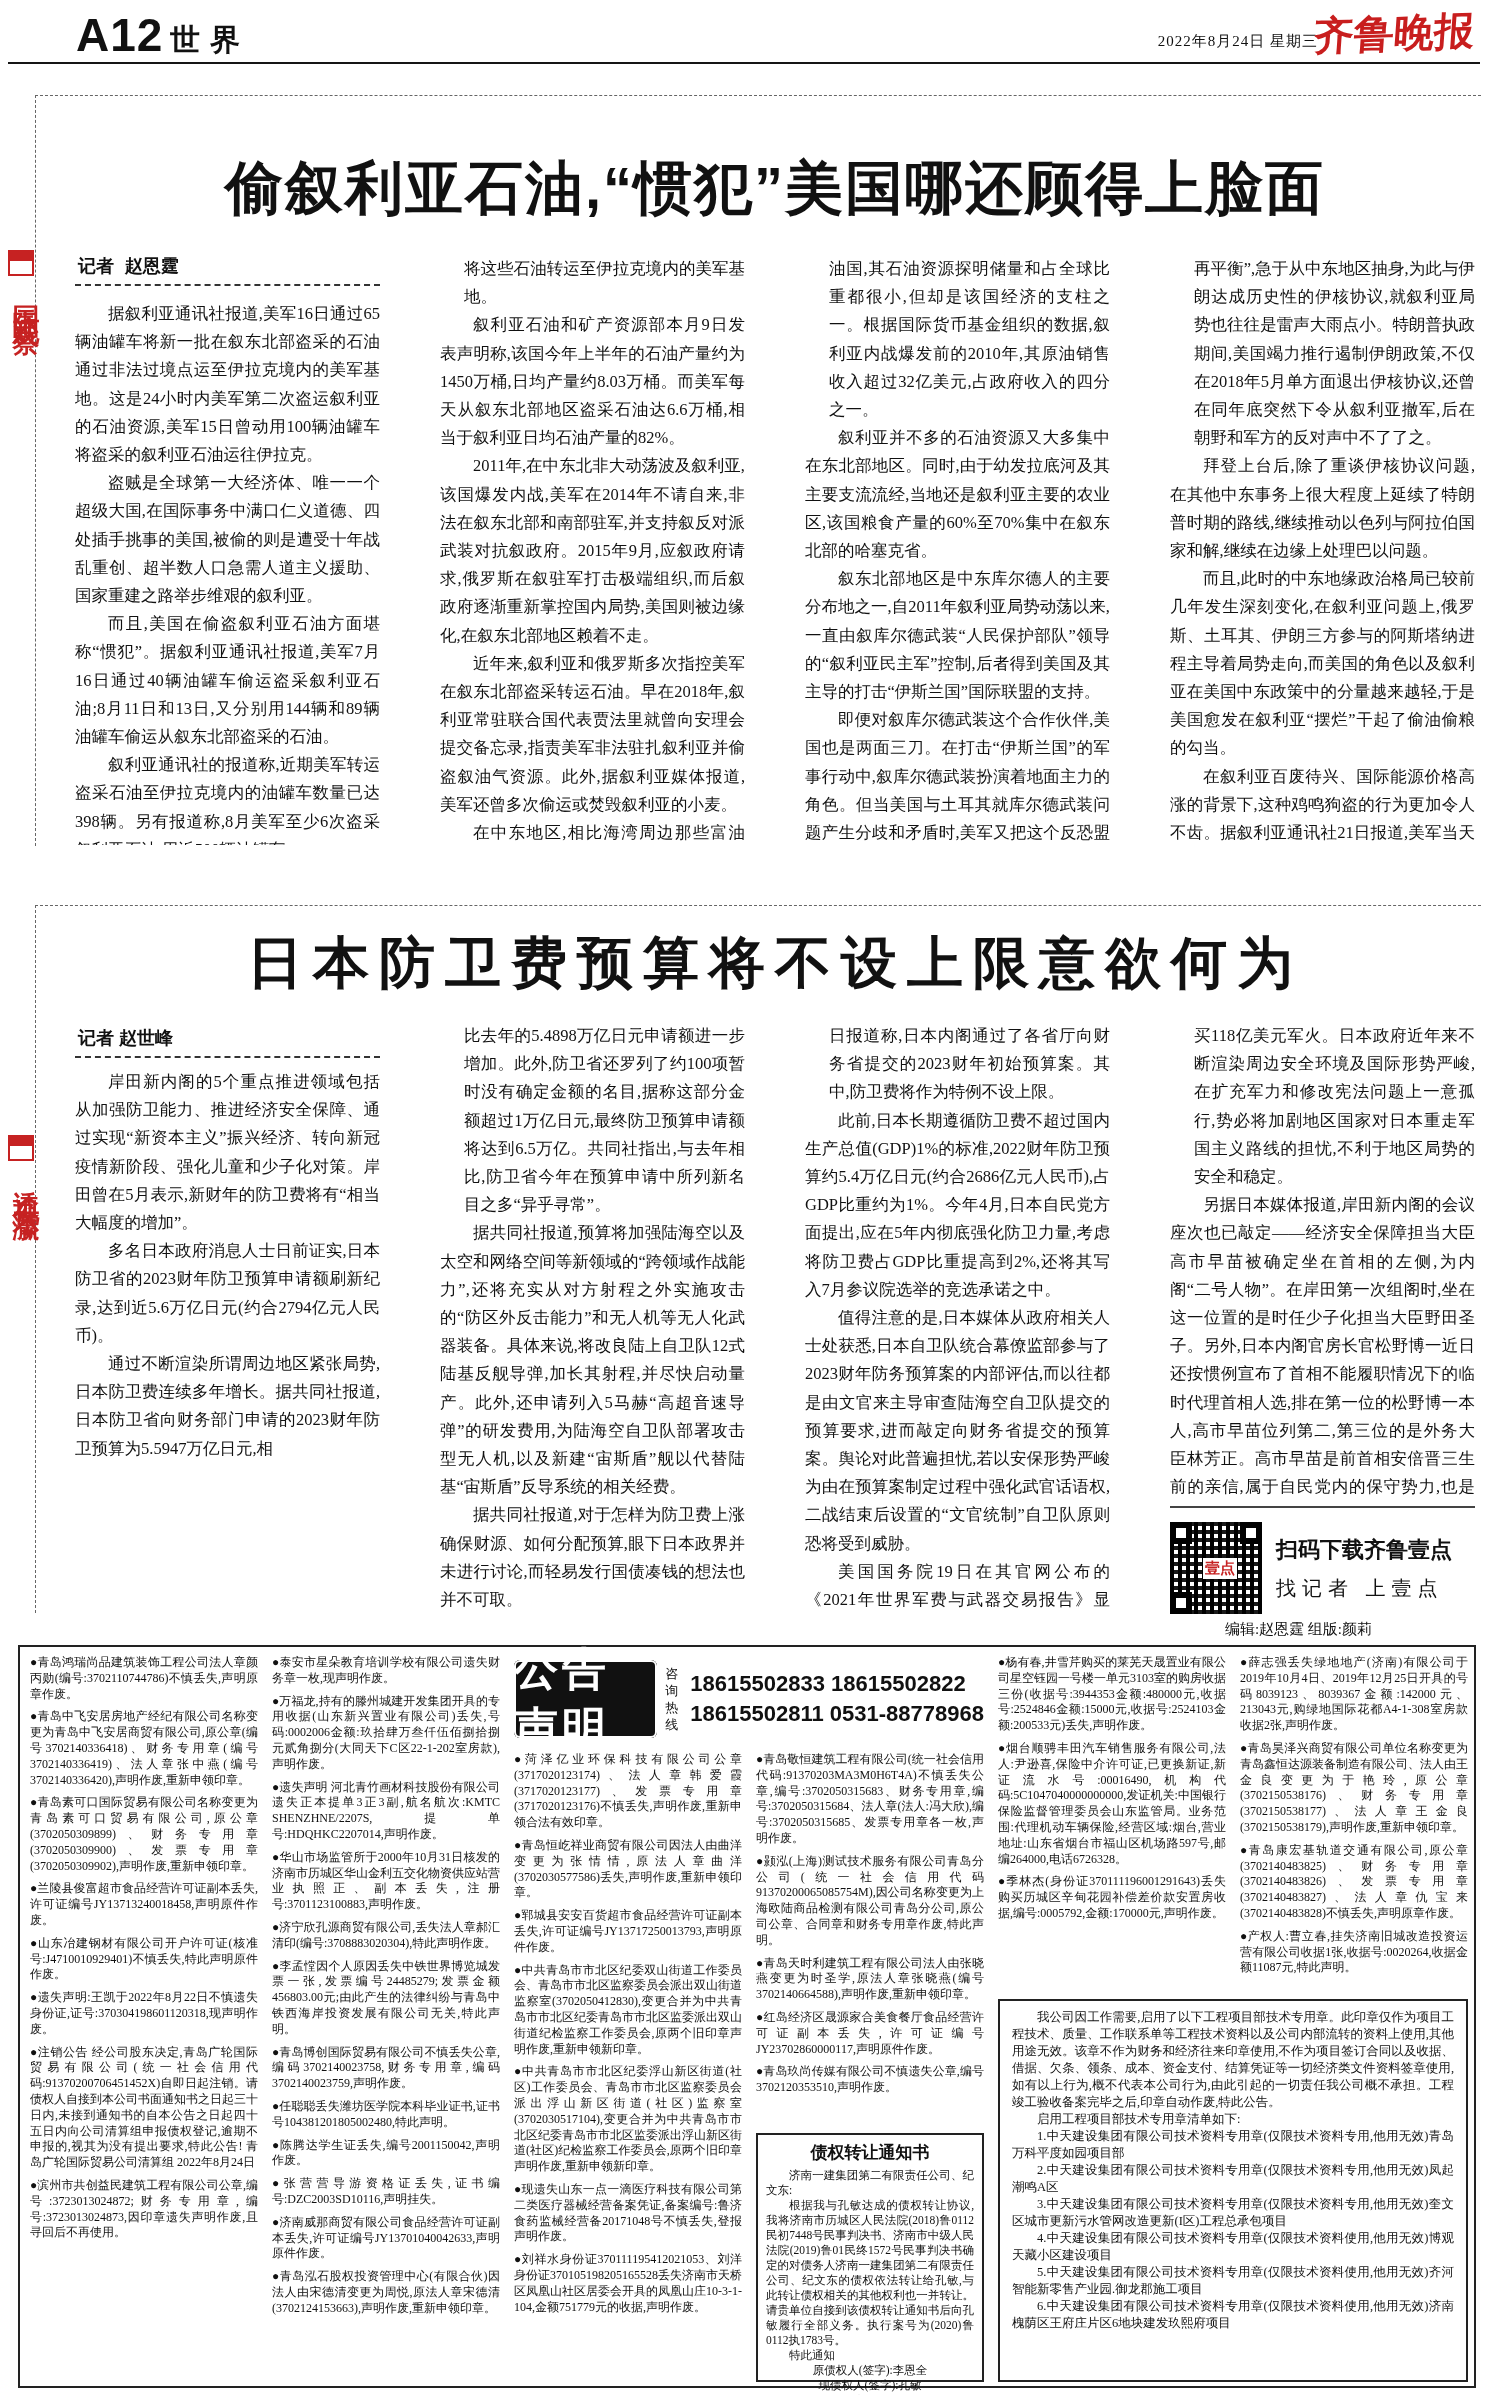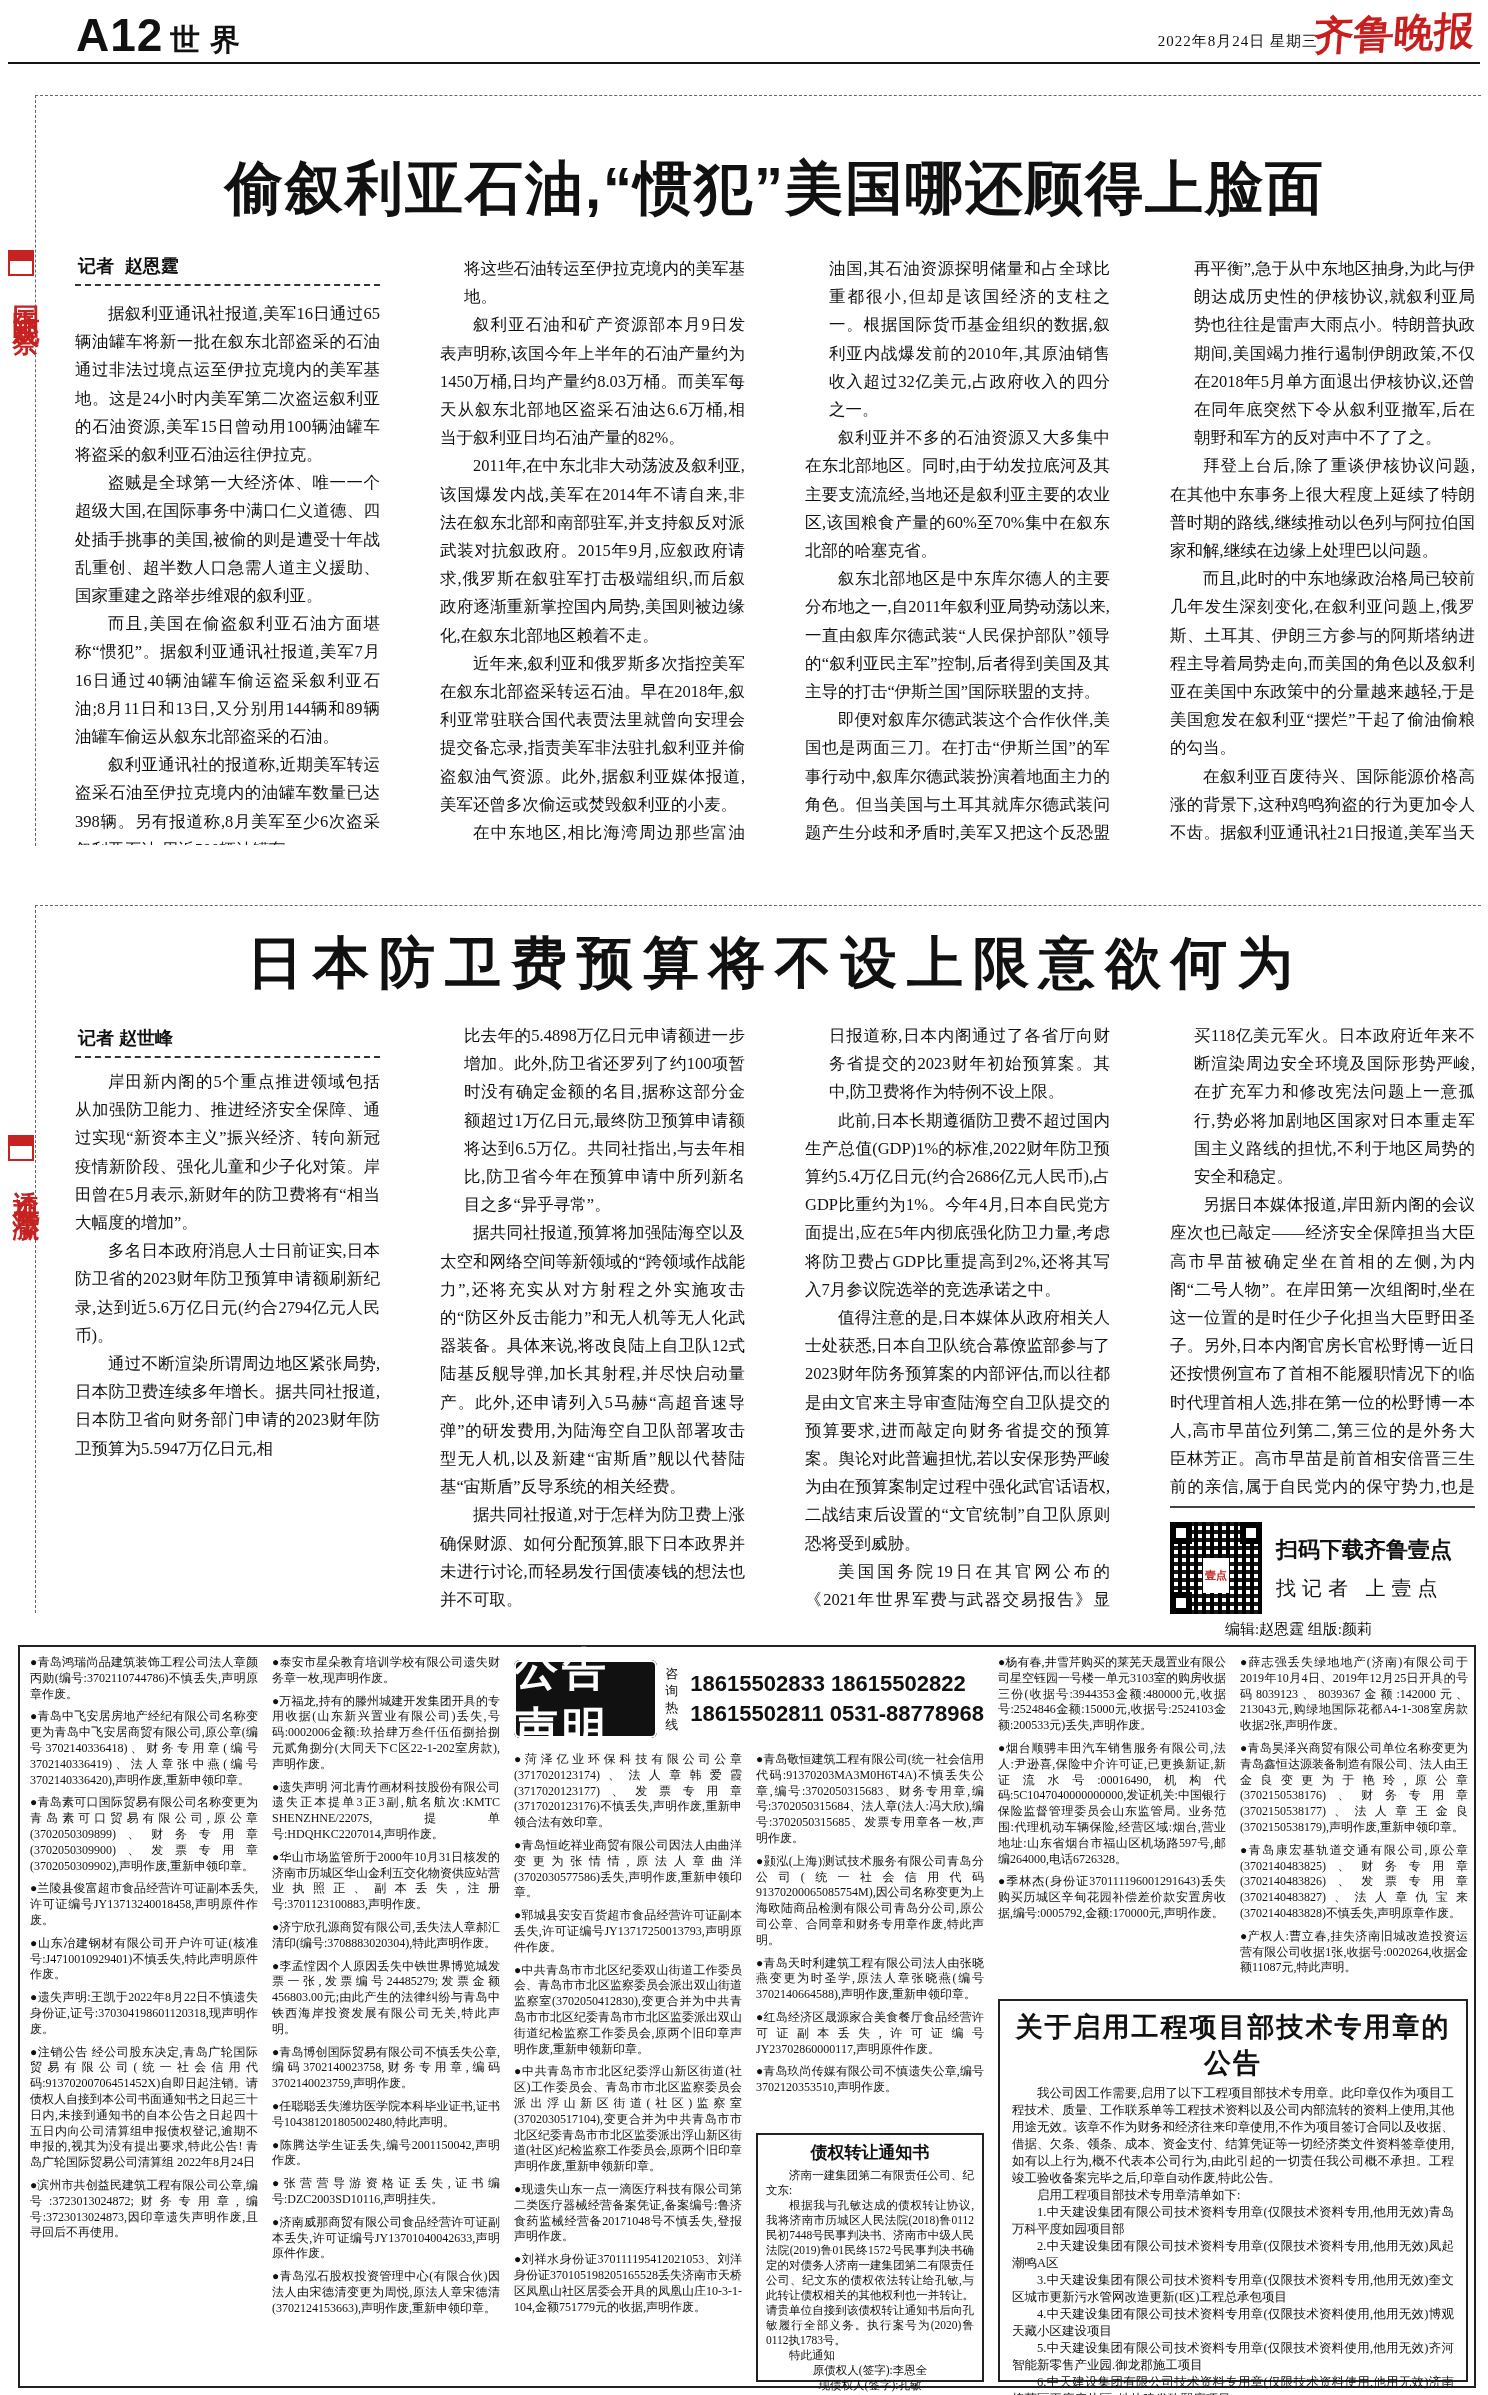--- a/index.html
+++ b/index.html
@@ -25,21 +25,21 @@
   .byrule{border-bottom:2px dashed #333;}
   
   .col{width:305px;overflow:hidden;font-size:16.5px;line-height:28.2px;}
   .para{margin:0;text-indent:2em;text-align:justify;}
   .para.ni{text-indent:0;margin-left:24px;}
   
   #qrblock{left:1170px;top:1506px;width:305px;border-top:2px solid #444;padding-top:14px;display:flex;align-items:center;}
   .qr{width:92px;height:92px;position:relative;background:repeating-linear-gradient(0deg,rgba(0,0,0,.9) 0 4px,rgba(255,255,255,0) 4px 8px),repeating-linear-gradient(90deg,#000 0 4px,#fff 4px 8px);flex:none;}
   .qr i{position:absolute;width:22px;height:22px;border:6px solid #000;background:#fff;box-sizing:border-box;}
   .qr i.tl{left:0;top:0}.qr i.tr{right:0;top:0}.qr i.bl{left:0;bottom:0}
-  .qr b{position:absolute;left:33px;top:36px;background:#fff;color:#c62222;font-size:11px;padding:10px 2px;font-family:Liberation Sans, sans-serif;}
+  .qr b{position:absolute;left:33px;top:36px;background:#fff;color:#c62222;font-size:15px;padding:1px 2px;font-family:Liberation Sans, sans-serif;}
   #qrtext{margin-left:14px;font-family:"Liberation Sans",sans-serif;}
   #qrtext .l1{font-size:22px;font-weight:900;}
   #qrtext .l2{font-size:20px;letter-spacing:6px;margin-top:10px;}
   #editors{top:1620px;left:996px;width:376px;text-align:right;font-size:15px;}
   
   #adsbox{left:18px;top:1645px;width:1458px;height:743px;border:2px solid #222;box-sizing:border-box;}
   .adcol{position:absolute;overflow:hidden;width:228px;font-size:12px;line-height:15.8px;}
   .ad{margin:0 0 7px 0;text-align:justify;}
   
   #noticehead{left:494px;top:6px;width:470px;height:92px;display:flex;align-items:center;}
@@ -212,21 +212,20 @@
         <p class="dp ni">济南一建集团第二有限责任公司、纪文东:</p>
         <p class="dp">根据我与孔敏达成的债权转让协议,我将济南市历城区人民法院(2018)鲁0112民初7448号民事判决书、济南市中级人民法院(2019)鲁01民终1572号民事判决书确定的对债务人济南一建集团第二有限责任公司、纪文东的债权依法转让给孔敏,与此转让债权相关的其他权利也一并转让。请贵单位自接到该债权转让通知书后向孔敏履行全部义务。执行案号为(2020)鲁0112执1783号。</p>
         <p class="dp">特此通知</p>
       </div>
     <p class="sig">原债权人(签字):李恩全</p>
     <p class="sig">现债权人(签字):孔敏</p>
     <p class="sig">2022年8月19日</p>
   </div>
 
   <div class="subbox" id="sealbox">
-    <h3>关于启用工程项目部技术专用章的公告</h3>
     <div>
         <p class="sp">我公司因工作需要,启用了以下工程项目部技术专用章。此印章仅作为项目工程技术、质量、工作联系单等工程技术资料以及公司内部流转的资料上使用,其他用途无效。该章不作为财务和经济往来印章使用,不作为项目签订合同以及收据、借据、欠条、领条、成本、资金支付、结算凭证等一切经济类文件资料签章使用,如有以上行为,概不代表本公司行为,由此引起的一切责任我公司概不承担。工程竣工验收备案完毕之后,印章自动作废,特此公告。</p>
         <p class="sp">启用工程项目部技术专用章清单如下:</p>
         <p class="sp">1.中天建设集团有限公司技术资料专用章(仅限技术资料专用,他用无效)青岛万科平度如园项目部</p>
         <p class="sp">2.中天建设集团有限公司技术资料专用章(仅限技术资料专用,他用无效)凤起潮鸣A区</p>
         <p class="sp">3.中天建设集团有限公司技术资料专用章(仅限技术资料专用,他用无效)奎文区城市更新污水管网改造更新(I区)工程总承包项目</p>
         <p class="sp">4.中天建设集团有限公司技术资料专用章(仅限技术资料使用,他用无效)博观天藏小区建设项目</p>
         <p class="sp">5.中天建设集团有限公司技术资料专用章(仅限技术资料使用,他用无效)齐河智能新零售产业园.御龙郡施工项目</p>
         <p class="sp">6.中天建设集团有限公司技术资料专用章(仅限技术资料使用,他用无效)济南槐荫区王府庄片区6地块建发玖熙府项目</p>
       </div>

